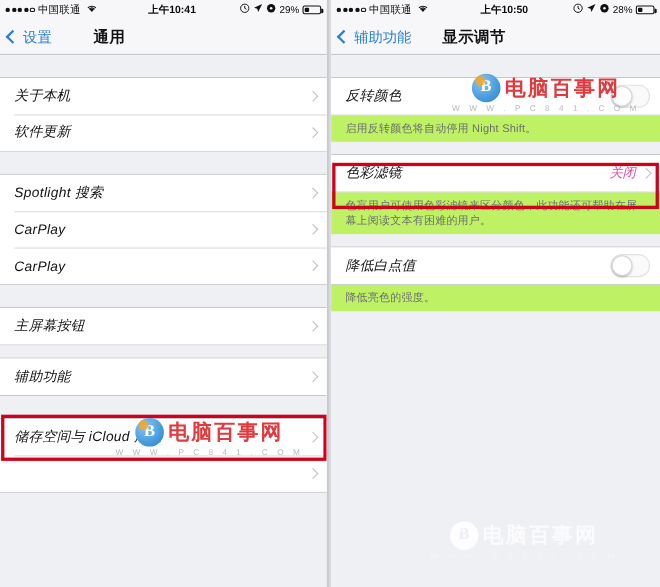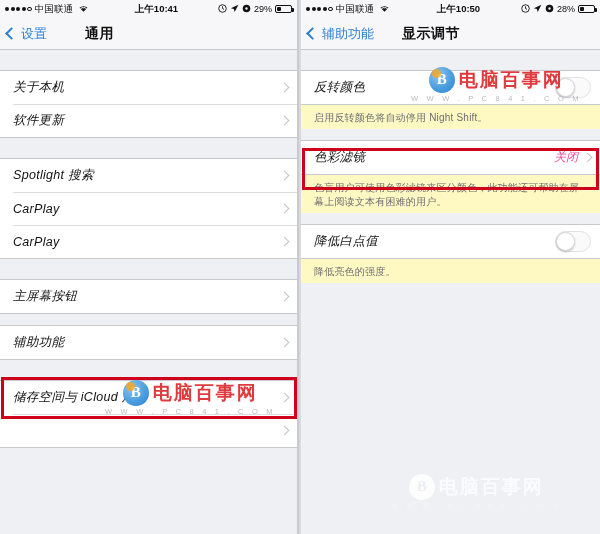--- a/index.html
+++ b/index.html
@@ -59,21 +59,21 @@
   }
   .row-label{font-size:12.5px;color:#111;letter-spacing:.3px;}
   .row-right{margin-left:auto;display:flex;align-items:center;gap:6px;}
   .row-value{font-size:12px;color:#ec4899;}
   .chev{
     width:6px;height:6px;border-top:1.6px solid #c2c2c6;border-right:1.6px solid #c2c2c6;
     transform:rotate(45deg);display:inline-block;
   }
   .footnote{
     font-size:10px;color:#6d6d72;line-height:14px;
-    padding:6px 13px 4px 13px;background:#fef9c3;letter-spacing:.2px;
+    padding:6px 13px 4px 13px;background:#bef264;letter-spacing:.2px;
   }
 
   
   .toggle{
     width:36px;height:21px;border-radius:11px;background:#fafafa;border:1px solid #e2e2e4;
     position:relative;box-sizing:border-box;cursor:pointer;flex:none;
   }
   .toggle .knob{
     position:absolute;left:0px;top:0px;width:19px;height:19px;border-radius:50%;
     background:#fff;border:1px solid #d6d6d8;box-shadow:0 1px 2px rgba(0,0,0,.22);

